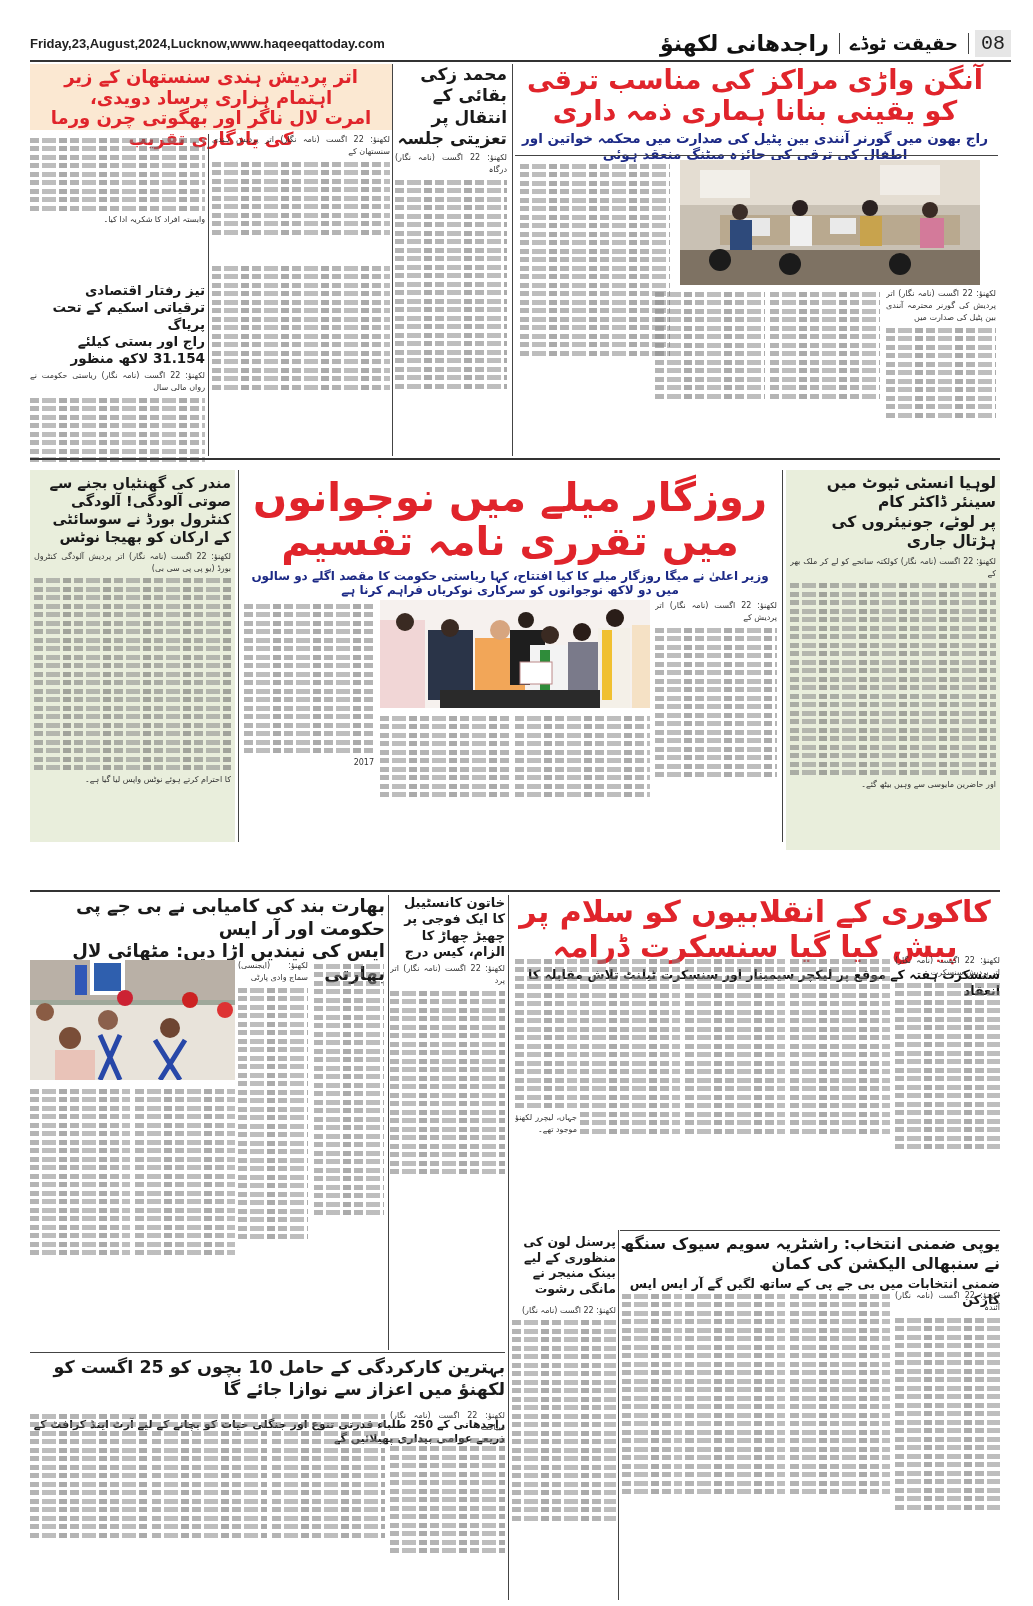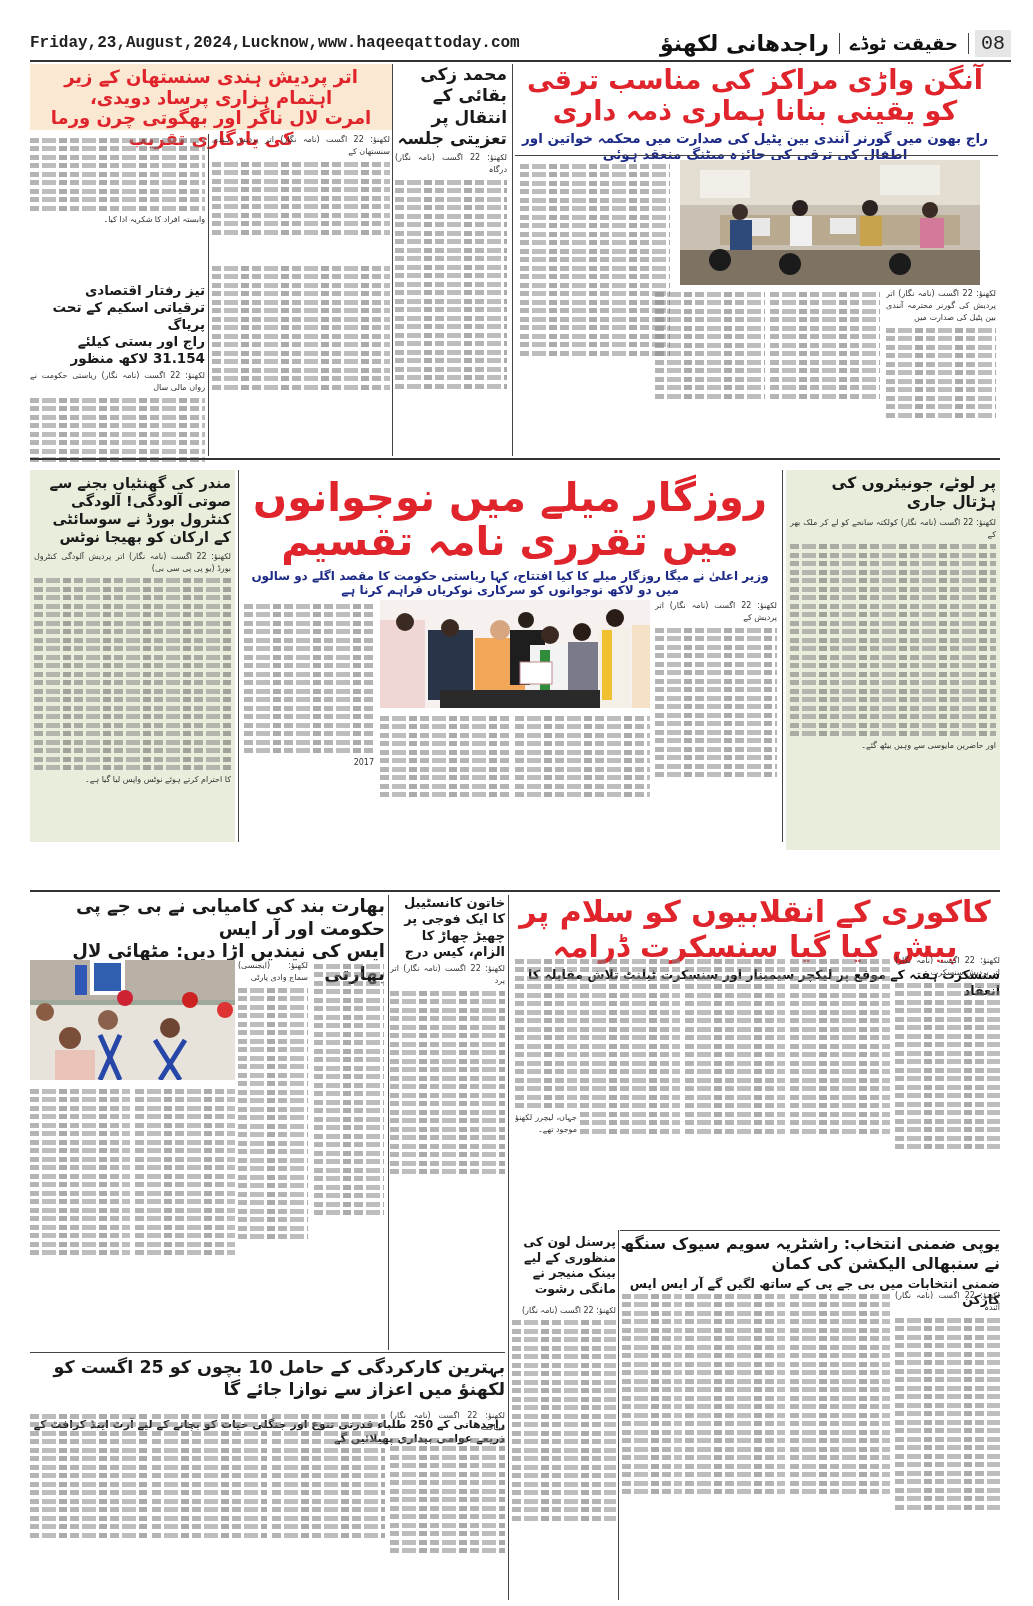--- a/index.html
+++ b/index.html
@@ -1,20 +1,20 @@
 <!DOCTYPE html>
 <html><head>
 <meta charset="utf-8">
 <style>
 *{box-sizing:border-box;margin:0;padding:0}
 body{width:1033px;height:1606px;background:#fff;font-family:"DejaVu Sans",sans-serif;color:#222;position:relative;overflow:hidden}
 .abs{position:absolute}
 .hdr-line{position:absolute;left:30px;right:22px;height:1px;background:#555}
 .masthead{position:absolute;top:28px;left:30px;right:22px;height:30px;display:flex;align-items:center}
-.masthead .date{font-family:Liberation Mono, monospace;font-size:16px;font-weight:bold;color:#222;flex:1}
+.masthead .date{font-family:Liberation Sans, sans-serif;font-size:13px;font-weight:bold;color:#222;flex:1}
 .masthead .section{font-size:22px;font-weight:bold;color:#111;direction:rtl;padding:0 10px}
 .masthead .brand{font-size:18px;font-weight:bold;color:#111;border-left:1px solid #444;border-right:1px solid #444;padding:0 10px;direction:rtl}
 .masthead .pageno{background:#e6e6e6;font-family:Liberation Mono, monospace;font-size:20px;padding:2px 6px;color:#222;margin-left:6px}
 .headline-red{color:#e0242b;font-weight:bold;direction:rtl;text-align:center;line-height:1.15}
 .headline-blk{color:#1a1a1a;font-weight:bold;direction:rtl;line-height:1.25}
 .sub-blue{color:#1d2a86;font-weight:bold;direction:rtl;text-align:center}
 .tinted{background:#e9eedc}
 .peach{background:#fbe8d2}
 .col-text{direction:rtl;text-align:justify;font-size:8px;line-height:12px;color:#333;overflow:hidden}
 .fake{display:block;height:5px;margin:3.5px 0;background:repeating-linear-gradient(90deg,#777 0 9px,transparent 9px 12px,#888 12px 26px,transparent 26px 29px,#666 29px 37px,transparent 37px 40px);opacity:.55}
@@ -248,20 +248,21 @@
     <i class="fake"></i>
     <i class="fake"></i>
 </div>
 <div class="col-text abs" style="left:244px;top:600px;width:130px;height:240px">
   <i class="fake"></i><i class="fake"></i><i class="fake"></i><i class="fake"></i><i class="fake"></i><i class="fake"></i><i class="fake"></i><i class="fake"></i><i class="fake"></i><i class="fake"></i><i class="fake"></i><i class="fake"></i><i class="fake"></i><i class="fake"></i><i class="fake"></i><i class="fake"></i><i class="fake"></i><i class="fake"></i><span>2017</span>
 </div>
 
 <div class="vrule" style="left:782px;top:470px;height:372px"></div>
 
 <div class="abs tinted" style="left:786px;top:470px;width:214px;height:380px;padding:4px">
+  <div class="headline-blk" style="font-size:15.5px">لوہیا انسٹی ٹیوٹ میں سینئر ڈاکٹر کام</div>
   <div class="headline-blk" style="font-size:15.5px">پر لوٹے، جونیئروں کی ہڑتال جاری</div>
   <div class="col-text" style="margin-top:4px;height:300px">
     <span>لکھنؤ: 22 اگست (نامہ نگار) کولکتہ سانحے کو لے کر ملک بھر کے</span>
     <i class="fake"></i><i class="fake"></i><i class="fake"></i><i class="fake"></i><i class="fake"></i><i class="fake"></i><i class="fake"></i><i class="fake"></i><i class="fake"></i><i class="fake"></i><i class="fake"></i><i class="fake"></i><i class="fake"></i><i class="fake"></i><i class="fake"></i><i class="fake"></i><i class="fake"></i><i class="fake"></i><i class="fake"></i><i class="fake"></i><i class="fake"></i><i class="fake"></i><i class="fake"></i>
     <span>اور حاضرین مایوسی سے وہیں بیٹھ گئے۔</span>
   </div>
 </div>
 
 <div class="hrule2" style="left:30px;top:890px;width:970px"></div>
 

